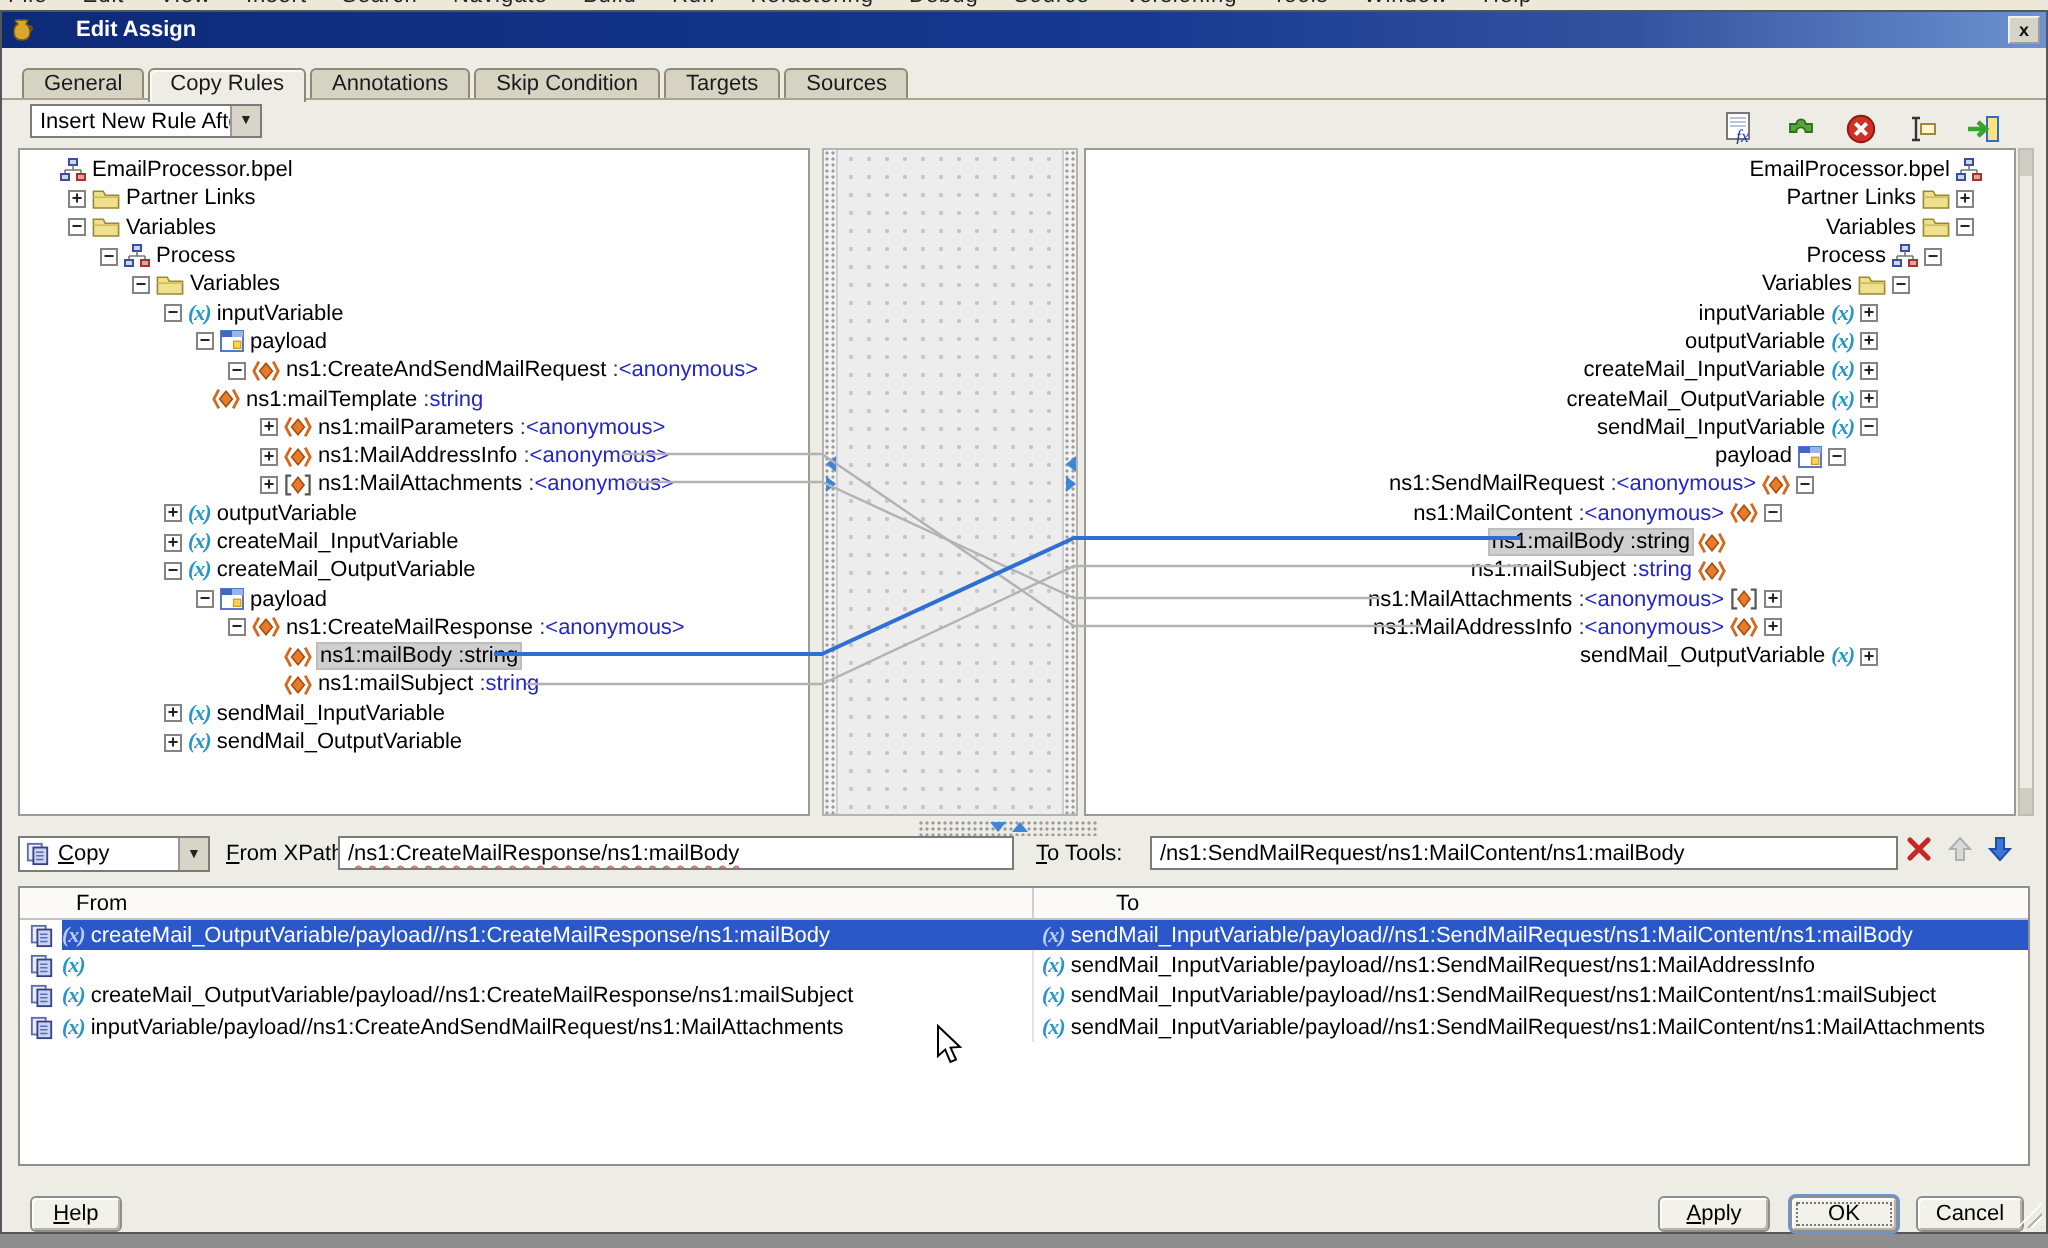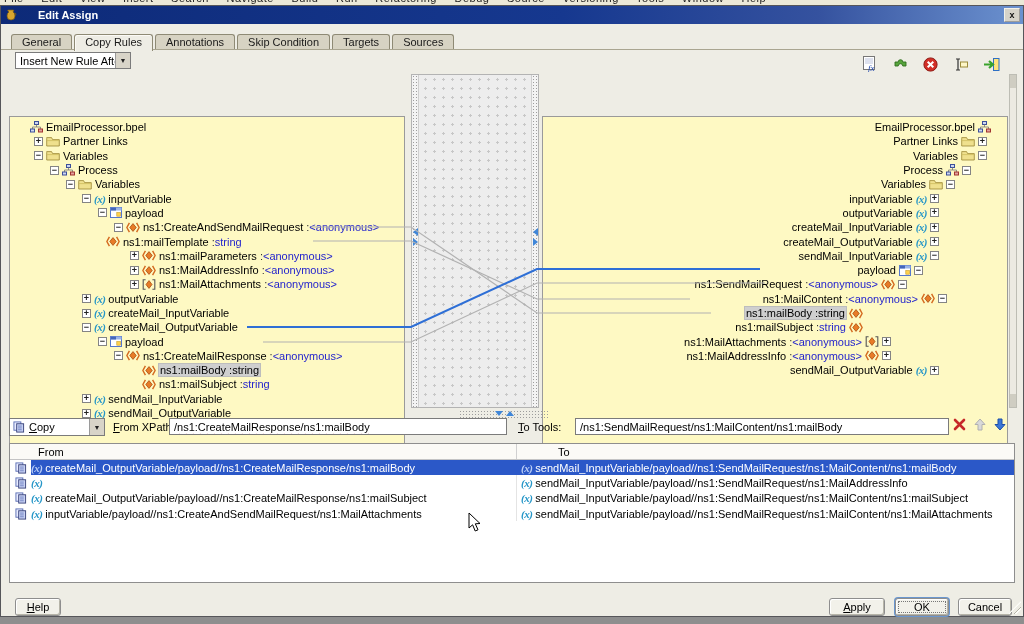--- a/index.html
+++ b/index.html
@@ -19,21 +19,21 @@
   .tab{position:relative;border:1px solid #8e8a75;border-bottom:none;border-radius:3px 3px 0 0;background:#d7d3c3;padding:1px 10px 0 10px;font-size:11px;color:#1a1a1a;height:16px;}
   .tab.active{background:#eeede5;height:17px;z-index:3;box-shadow:inset 1px 1px 0 #fbfaf6;}
   
   .combo{position:absolute;display:flex;align-items:center;background:#fff;border:1px solid #7b7b7b;font-size:11px;}
   .combo .cval{flex:1;padding:0 4px;white-space:nowrap;overflow:hidden;}
   .combo .cbtn{width:15px;align-self:stretch;background:#d8d4c8;border-left:1px solid #9a9a9a;font-size:7px;color:#222;display:flex;align-items:center;justify-content:center;}
   .insert-combo{left:14px;top:46px;width:116px;height:17px;}
   .toolicons{position:absolute;top:50px;left:862px;display:flex;gap:13px;align-items:center;}
   .tool{width:17px;height:16px;display:inline-flex;align-items:center;justify-content:flex-start;}
   
-  .panel{position:absolute;top:68px;height:334px;background:#fef9c3;border:1px solid #9a9a9a;overflow:hidden;margin-top:42px;}
+  .panel{position:absolute;top:68px;height:334px;background:#ffffff;border:1px solid #9a9a9a;overflow:hidden;}
   .panel.left{left:8px;width:396px;}
   .panel.right{left:541px;width:466px;}
   .vsb{position:absolute;top:68px;left:1008px;width:8px;height:334px;background:#eceae2;border:1px solid #bdbdb4;}
   .vsb .vbtn{position:absolute;left:0;width:6px;height:13px;background:#cfcdc2;}
   .vsb .vbtn.b{bottom:0;}
   .canvas{position:absolute;left:410px;top:68px;width:128px;height:334px;background-color:#ededed;background-image:radial-gradient(#c7c7c7 1px,transparent 1.2px);background-size:9px 9px;border:1px solid #b3b3b3;}
   .sidestrip{position:absolute;top:0;width:7px;height:100%;background-color:#f3f3f3;background-image:radial-gradient(#9c9c9c .7px,transparent .9px);background-size:3px 3px;}
   .sidestrip.l{left:0;border-right:1px solid #cfcfcf;}
   .sidestrip.r{right:0;border-left:1px solid #cfcfcf;}
   .tri{width:0;height:0;position:absolute;}
@@ -568,21 +568,21 @@
             </span>
             <span class="tico">
               <svg width="14" height="11" viewBox="0 0 14 11">
                 <path d="M3.4 .8 L.9 5.5 L3.4 10.2" fill="none" stroke="#d4691e" stroke-width="1.4"></path>
                 <path d="M10.6 .8 L13.1 5.5 L10.6 10.2" fill="none" stroke="#d4691e" stroke-width="1.4"></path>
                 <path d="M7 1.6 L10.2 5.5 L7 9.4 L3.8 5.5 Z" fill="#e87c28" stroke="#a84c10" stroke-width=".8"></path>
               </svg>
             </span>
             <span class="exp">−</span>
           </div>
-          <div class="trow r" style="padding-right: 60px;">
+          <div class="trow r" style="padding-right: 116px;">
             <span class="lgrp">
               <span>ns1:MailContent</span>
               <span class="sep">&nbsp;: </span>
               <span class="typ">&lt;anonymous&gt;</span>
             </span>
             <span class="tico">
               <svg width="14" height="11" viewBox="0 0 14 11">
                 <path d="M3.4 .8 L.9 5.5 L3.4 10.2" fill="none" stroke="#d4691e" stroke-width="1.4"></path>
                 <path d="M10.6 .8 L13.1 5.5 L10.6 10.2" fill="none" stroke="#d4691e" stroke-width="1.4"></path>
                 <path d="M7 1.6 L10.2 5.5 L7 9.4 L3.8 5.5 Z" fill="#e87c28" stroke="#a84c10" stroke-width=".8"></path>

